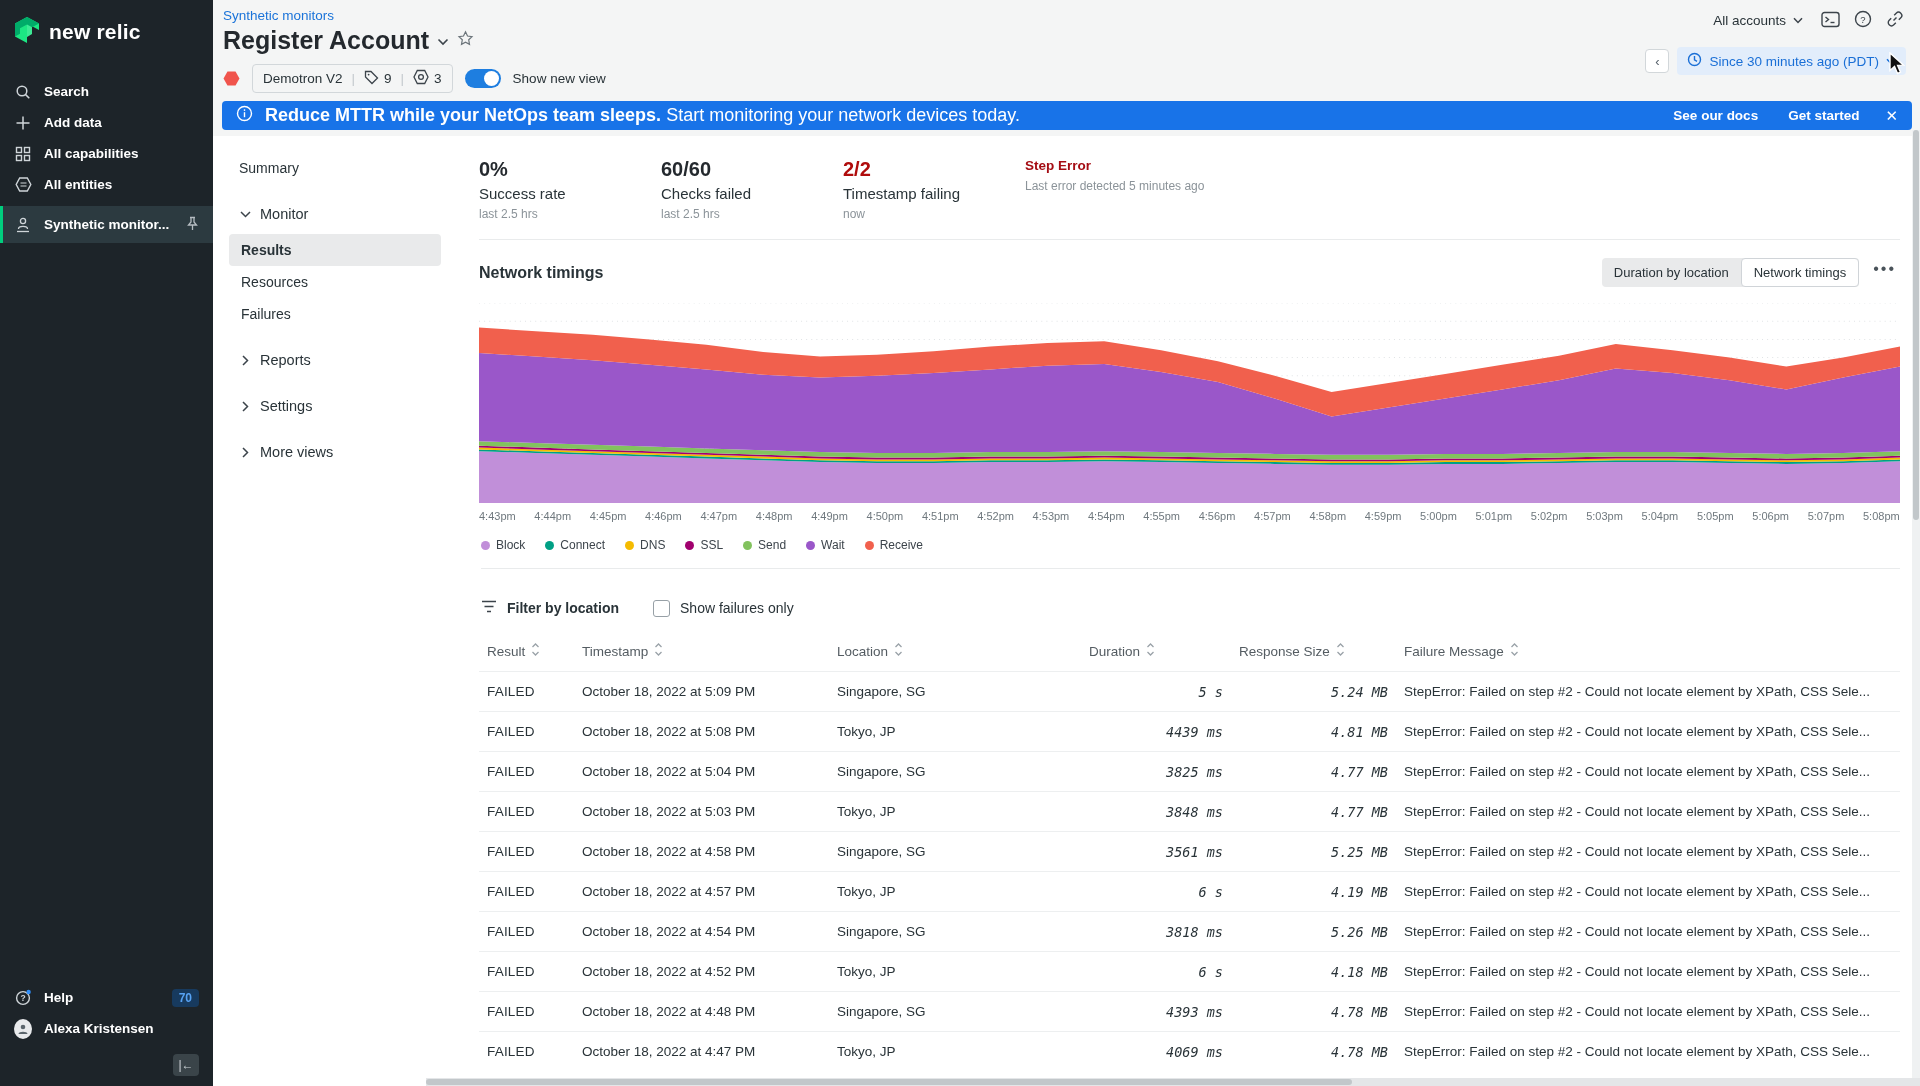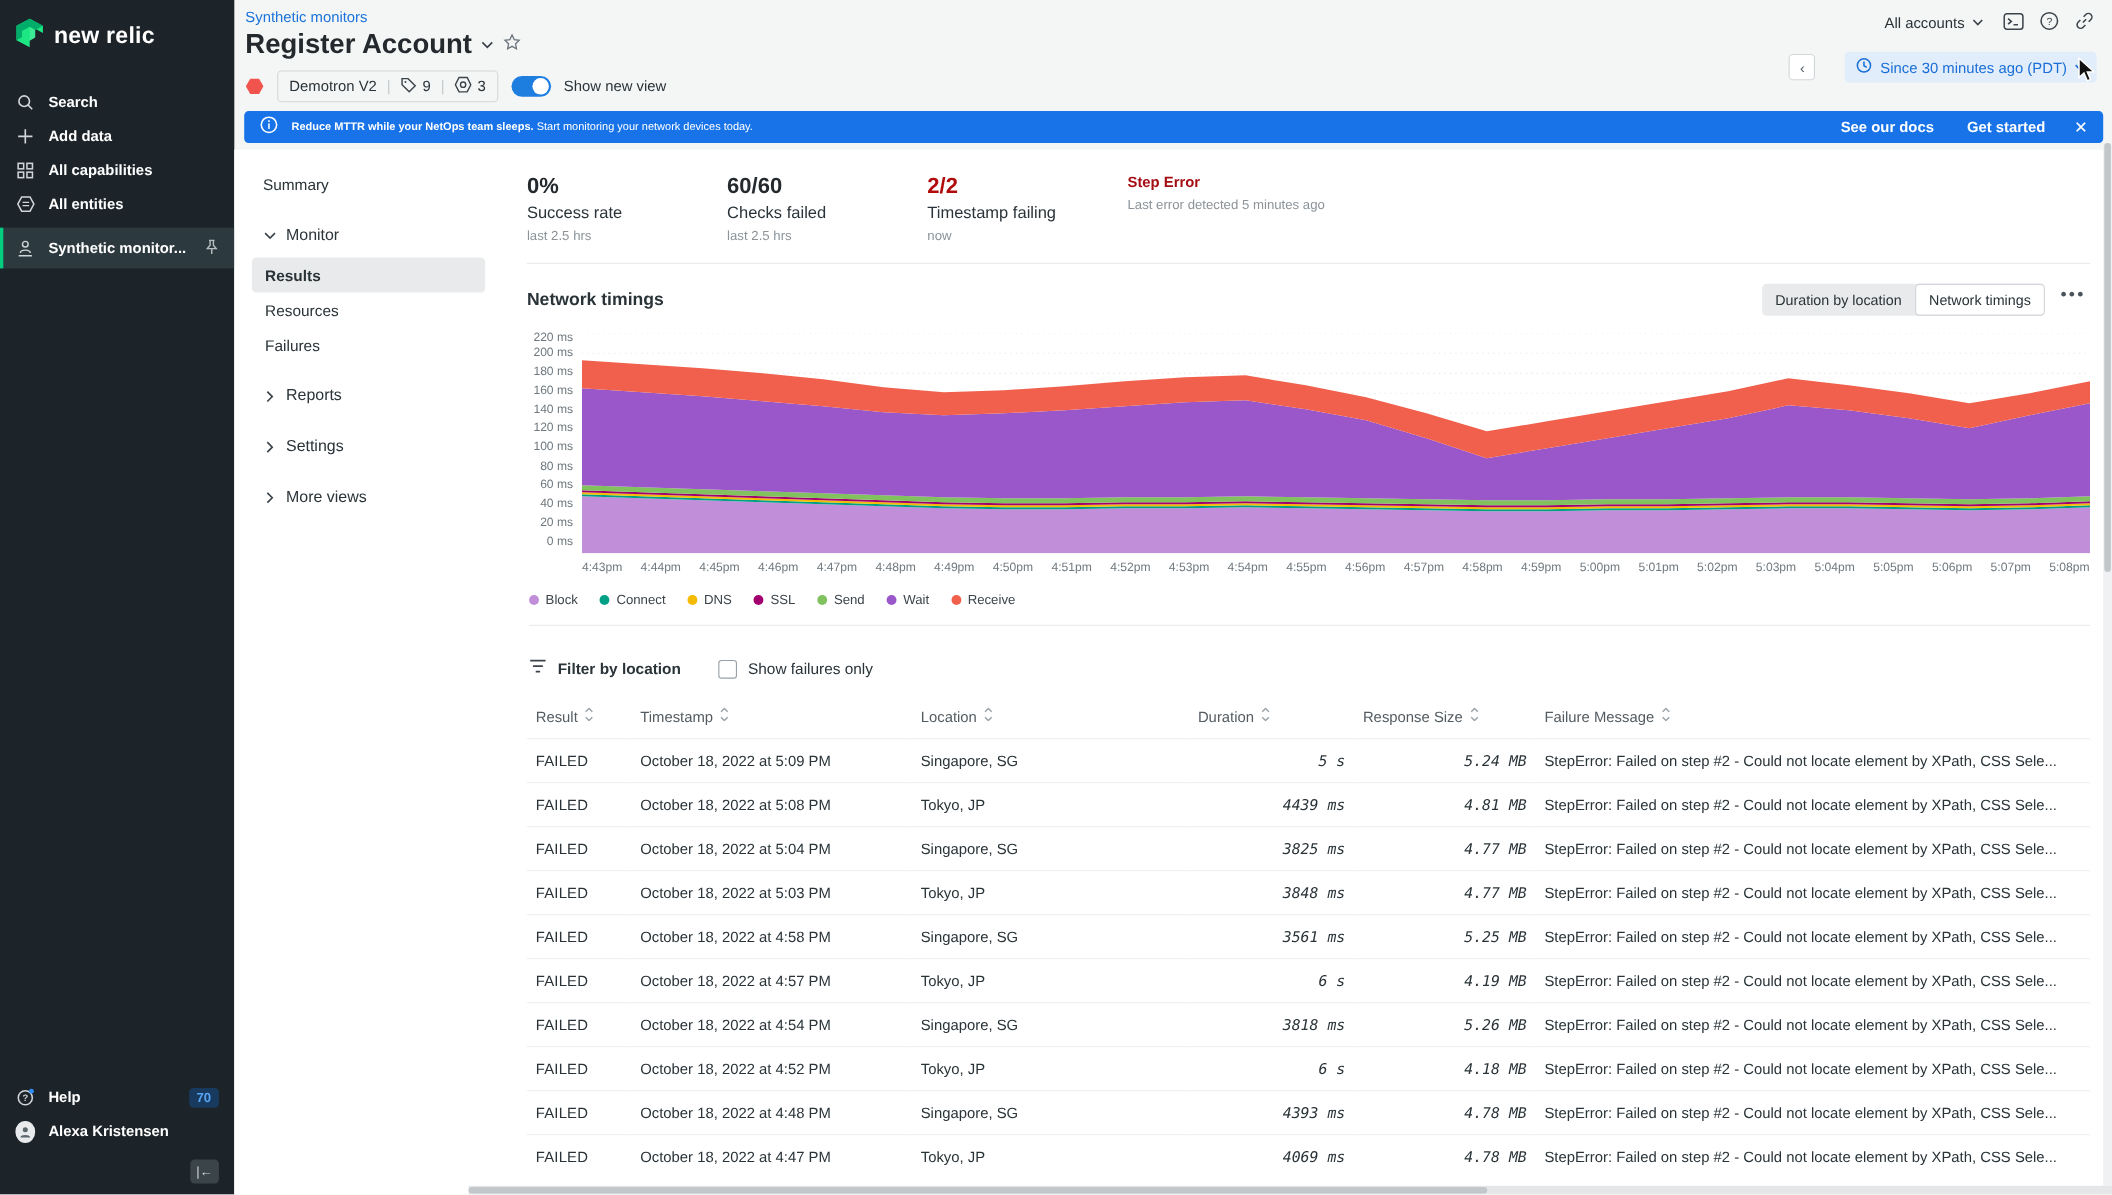--- a/index.html
+++ b/index.html
@@ -50,26 +50,26 @@
   .tr-row1 { display:flex; align-items:center; gap:10px; }
   .accounts-btn { display:flex; align-items:center; gap:7px; background:transparent;
     border:none; font-size:13.5px; color:#293338; cursor:pointer; font-family:inherit; padding:4px 6px; }
   .icon-btn { background:transparent; border:none; cursor:pointer; color:#3c444b;
     display:flex; align-items:center; padding:2px; }
   .tr-row2 { display:flex; align-items:center; gap:8px; }
   .back-btn { width:24px; height:24px; border:1px solid #d2d7da; background:#fff;
     border-radius:4px; color:#56606a; cursor:pointer; font-size:13px; line-height:1; }
   .time-pill { display:flex; align-items:center; gap:7px; background:#e2edfb; color:#1a6fd6;
     font-size:13.5px; border:none; border-radius:4px; padding:5px 10px; cursor:pointer;
-    font-family:inherit;margin-left:19px; }
+    font-family:inherit; }
 
   
   .banner { margin:2px 8px 0 9px; background:#1873e8; color:#fff; border-radius:4px;
     display:flex; align-items:center; gap:12px; padding:7px 14px; height:29px; }
-  .banner-text { font-size:10px; }
+  .banner-text { font-size:18px; }
   .banner-text b { font-weight:700; }
   .banner-spacer { flex:1; }
   .banner-link { color:#fff; font-weight:700; font-size:13.5px; background:none; border:none;
     cursor:pointer; font-family:inherit; margin-left:18px; }
   .banner-close { background:none; border:none; color:#fff; font-size:15px; cursor:pointer;
     margin-left:14px; }
 
   
   .content { flex:1; background:#fff; margin-top:6px; display:flex; min-height:0; position:relative; }
   .inner-nav { width:238px; min-width:238px; padding:16px 10px 0 16px; }
@@ -440,34 +440,20 @@
           <div class="chart-controls">
             <div class="segmented">
               <button class="seg-btn">Duration by location</button>
               <button class="seg-btn active">Network timings</button>
             </div>
             <button class="more-btn">•••</button>
           </div>
         </div>
 
         <div class="chart-wrap">
-          <div class="y-axis">
-              <div>220 ms</div>
-              <div>200 ms</div>
-              <div>180 ms</div>
-              <div>160 ms</div>
-              <div>140 ms</div>
-              <div>120 ms</div>
-              <div>100 ms</div>
-              <div>80 ms</div>
-              <div>60 ms</div>
-              <div>40 ms</div>
-              <div>20 ms</div>
-              <div>0 ms</div>
-            </div>
           <div class="plot">
             <svg id="chart-svg" viewBox="0 0 1390 200" preserveAspectRatio="none">
                 <line x1="0" y1="181.8" x2="1390" y2="181.8" stroke="#e1e4e6" stroke-width="1" stroke-dasharray="1 4"></line>
                 <line x1="0" y1="163.6" x2="1390" y2="163.6" stroke="#e1e4e6" stroke-width="1" stroke-dasharray="1 4"></line>
                 <line x1="0" y1="145.5" x2="1390" y2="145.5" stroke="#e1e4e6" stroke-width="1" stroke-dasharray="1 4"></line>
                 <line x1="0" y1="127.3" x2="1390" y2="127.3" stroke="#e1e4e6" stroke-width="1" stroke-dasharray="1 4"></line>
                 <line x1="0" y1="109.1" x2="1390" y2="109.1" stroke="#e1e4e6" stroke-width="1" stroke-dasharray="1 4"></line>
                 <line x1="0" y1="90.9" x2="1390" y2="90.9" stroke="#e1e4e6" stroke-width="1" stroke-dasharray="1 4"></line>
                 <line x1="0" y1="72.7" x2="1390" y2="72.7" stroke="#e1e4e6" stroke-width="1" stroke-dasharray="1 4"></line>
                 <line x1="0" y1="54.5" x2="1390" y2="54.5" stroke="#e1e4e6" stroke-width="1" stroke-dasharray="1 4"></line>

